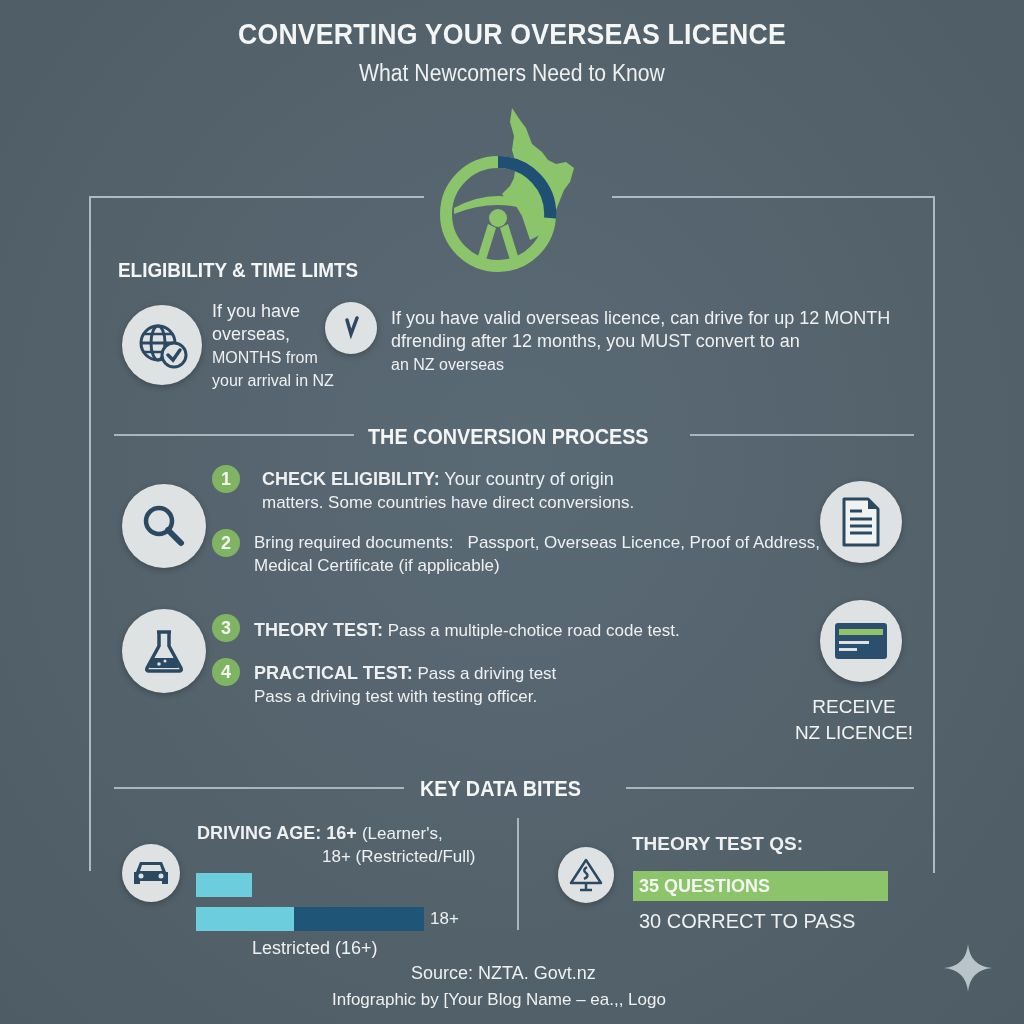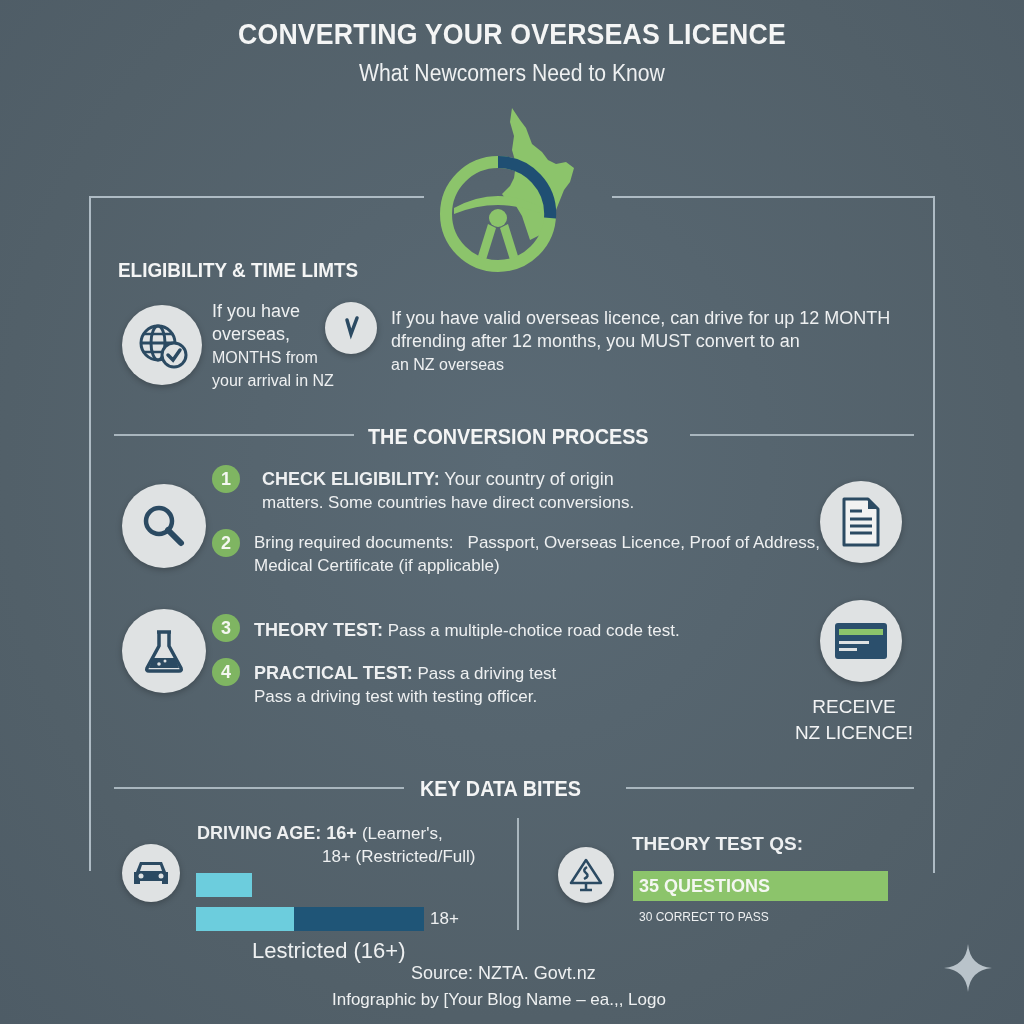--- a/index.html
+++ b/index.html
@@ -181,36 +181,36 @@
 <div class="abs" style="left:197px; top:823px; font-size:18px; color:#eef0f1;">
   <span style="font-weight:bold;">DRIVING AGE: 16+</span>
   <span style="font-size:17px;">(Learner's,</span>
 </div>
 <div class="abs" style="left:322px; top:847px; font-size:17px; color:#eef0f1;">18+ (Restricted/Full)</div>
 
 <div class="bar" style="left:196px; top:873px; width:56px; height:24px; background:#6ccddd;"></div>
 <div class="bar" style="left:196px; top:907px; width:98px; height:24px; background:#6ccddd;"></div>
 <div class="bar" style="left:294px; top:907px; width:130px; height:24px; background:#1f5577;"></div>
 <div class="abs" style="left:430px; top:909px; font-size:17px; color:#eef0f1;">18+</div>
-<div class="abs" style="left:252px; top:938px; font-size:22px; color:#eef0f1;">Lestricted (16+)</div>
+<div class="abs" style="left:252px; top:938px; font-size:18px; color:#eef0f1;">Lestricted (16+)</div>
 
 <div class="abs circle" style="left:558px; top:847px; width:56px; height:56px;">
   <svg width="38" height="38" viewBox="0 0 38 38">
     <path d="M19 4 L34 27 L4 27 Z" fill="none" stroke="#2b4a62" stroke-width="2.5" stroke-linejoin="round"></path>
     <path d="M20 11 Q15 14 19 17 Q23 20 17 23" fill="none" stroke="#2b4a62" stroke-width="2.5"></path>
     <line x1="19" y1="27" x2="19" y2="34" stroke="#2b4a62" stroke-width="2.5"></line>
     <line x1="13" y1="34" x2="25" y2="34" stroke="#2b4a62" stroke-width="2.5"></line>
   </svg>
 </div>
 
 <div class="abs" style="left:632px; top:833px; font-weight:bold; font-size:19px; color:#eef0f1;">THEORY TEST QS:</div>
 <div class="abs" style="left:633px; top:871px; width:255px; height:30px; background:#8cc46b; display:flex; align-items:center;">
   <span style="padding-left:6px; font-weight:bold; font-size:18px; color:#f4f7f1;">35 QUESTIONS</span>
 </div>
-<div class="abs" style="left:639px; top:910px; font-size:12px; color:#eef0f1;">30 CORRECT TO PASS</div>
+<div class="abs" style="left:639px; top:910px; font-size:20px; color:#eef0f1;">30 CORRECT TO PASS</div>
 
 <div class="abs" style="left:411px; top:963px; font-size:18px; color:#eef0f1;">Source: NZTA. Govt.nz</div>
 <div class="abs" style="left:332px; top:990px; font-size:17px; color:#eef0f1;">Infographic by [Your Blog Name – ea.,, Logo</div>
 
 <div class="abs" style="left:942px; top:942px; width:52px; height:52px;">
   <svg width="52" height="52" viewBox="0 0 52 52">
     <path d="M26 2 Q28 24 50 26 Q28 28 26 50 Q24 28 2 26 Q24 24 26 2 Z" fill="#b9c3ca"></path>
   </svg>
 </div>
 

